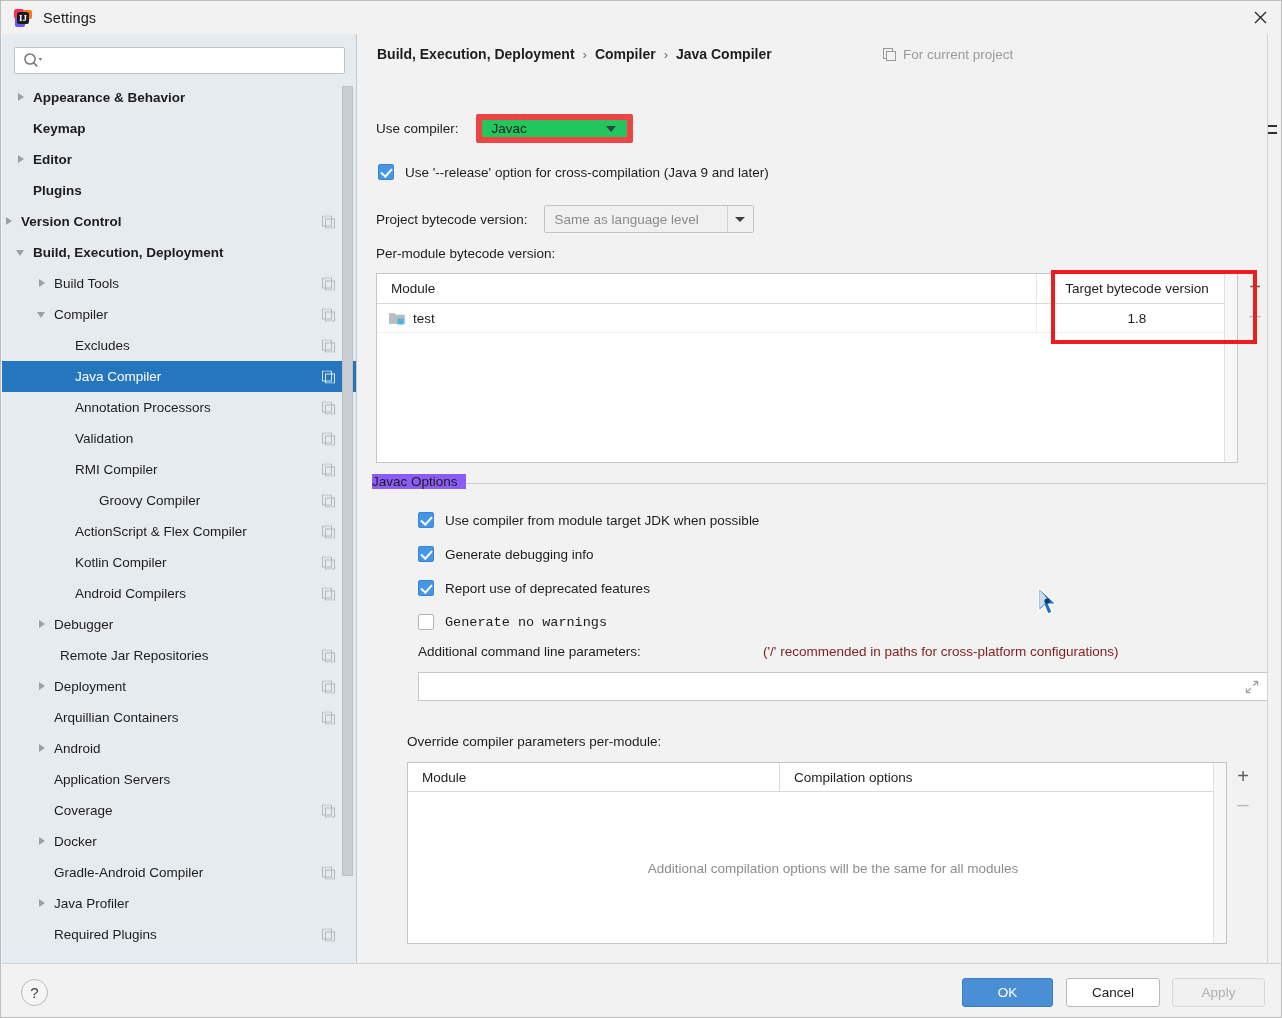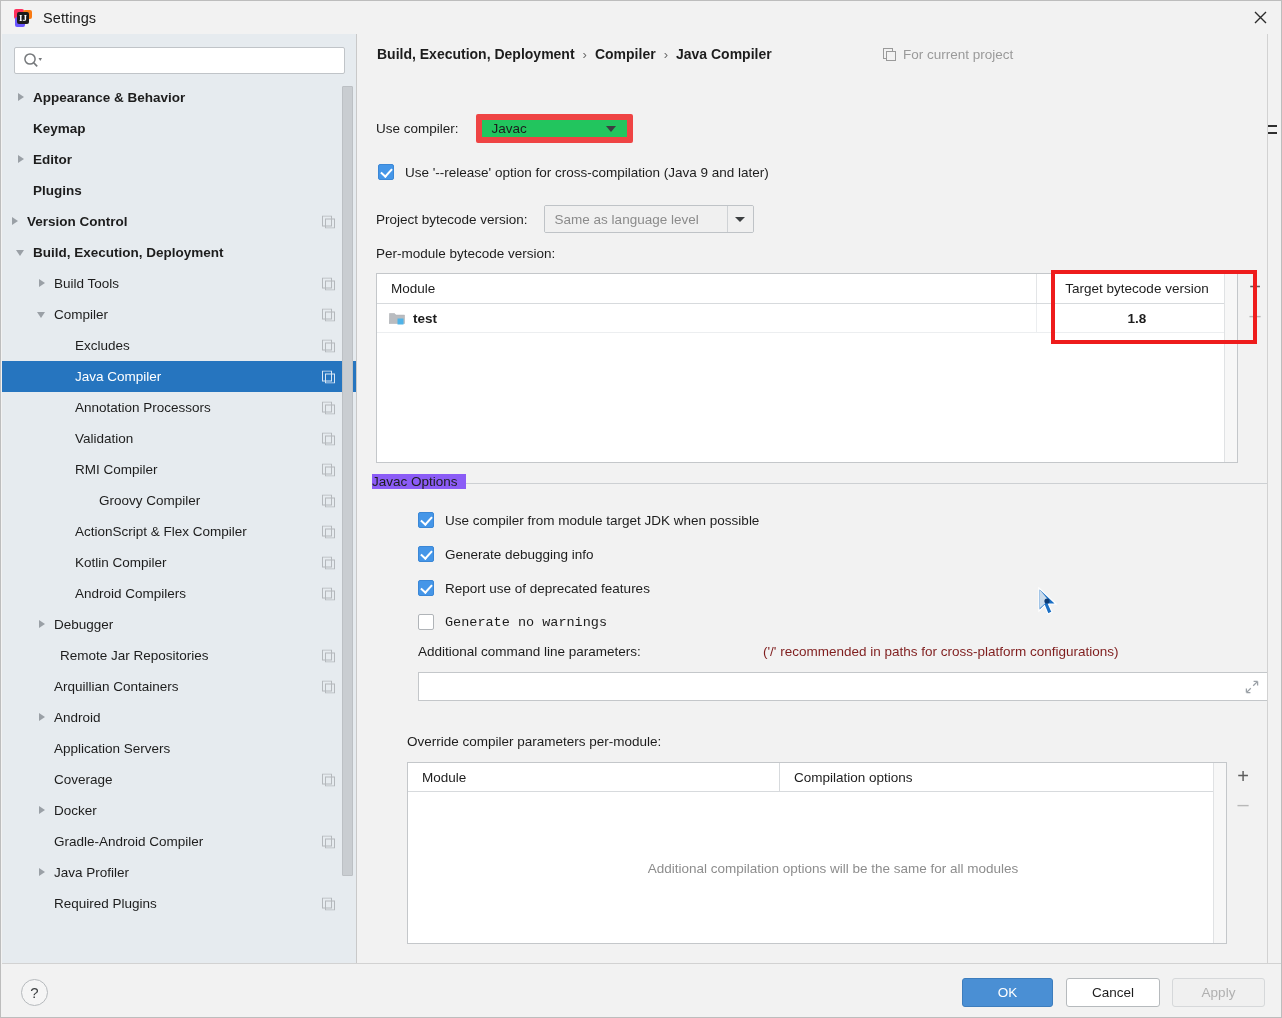--- a/index.html
+++ b/index.html
@@ -264,21 +264,20 @@
   }
   #module-table .mt-head .mh {
     display: flex; align-items: center;
     font-size: 13.5px; color: #1d1d1d;
   }
   #mh-module { flex: 1; padding-left: 14px; border-right: 1px solid #e3e5e7; }
   #mh-target { width: 200px; justify-content: center; }
   #module-table .mt-row {
     display: flex; height: 29px;
     border-bottom: 1px solid #eceef0;
-    font-weight: bold;
   }
   #mr-module {
     flex: 1; display: flex; align-items: center;
     padding-left: 12px; border-right: 1px solid #eceef0;
     font-size: 13.5px;
   }
   .folder-icon { width: 16px; height: 14px; margin-right: 8px; position: relative; flex: none; }
   #mr-target {
     width: 200px; display: flex; align-items: center; justify-content: center;
     font-size: 13.5px;
@@ -483,21 +482,21 @@
           <span class="tr-label">Keymap</span>
         </div>
         <div class="tree-row bold" style="padding-left: 14px;">
           <span class="tr-arrow closed"></span>
           <span class="tr-label">Editor</span>
         </div>
         <div class="tree-row bold" style="padding-left: 14px;">
           <span class="tr-arrow"></span>
           <span class="tr-label">Plugins</span>
         </div>
-        <div class="tree-row bold" style="padding-left: 8px;">
+        <div class="tree-row bold" style="padding-left: 2px;">
           <span class="tr-arrow closed"></span>
           <span class="tr-label">Version Control</span>
           <span class="tr-copy"><svg width="13" height="13" viewBox="0 0 13 13">
               <rect x="0.5" y="0.5" width="9" height="10" fill="none" stroke="#b4b8bc"></rect>
               <rect x="3.5" y="3.5" width="9" height="9" fill="none" stroke="#b4b8bc"></rect>
             </svg></span>
         </div>
         <div class="tree-row bold" style="padding-left: 14px;">
           <span class="tr-arrow open"></span>
           <span class="tr-label">Build, Execution, Deployment</span>
@@ -590,20 +589,28 @@
               <rect x="3.5" y="3.5" width="9" height="9" fill="none" stroke="#b4b8bc"></rect>
             </svg></span>
         </div>
         <div class="tree-row" style="padding-left: 35px;">
           <span class="tr-arrow closed"></span>
           <span class="tr-label">Debugger</span>
         </div>
         <div class="tree-row" style="padding-left: 41px;">
           <span class="tr-arrow"></span>
           <span class="tr-label">Remote Jar Repositories</span>
+          <span class="tr-copy"><svg width="13" height="13" viewBox="0 0 13 13">
+              <rect x="0.5" y="0.5" width="9" height="10" fill="none" stroke="#b4b8bc"></rect>
+              <rect x="3.5" y="3.5" width="9" height="9" fill="none" stroke="#b4b8bc"></rect>
+            </svg></span>
+        </div>
+        <div class="tree-row" style="padding-left: 35px;">
+          <span class="tr-arrow closed"></span>
+          <span class="tr-label">Deployment</span>
           <span class="tr-copy"><svg width="13" height="13" viewBox="0 0 13 13">
               <rect x="0.5" y="0.5" width="9" height="10" fill="none" stroke="#b4b8bc"></rect>
               <rect x="3.5" y="3.5" width="9" height="9" fill="none" stroke="#b4b8bc"></rect>
             </svg></span>
         </div>
         <div class="tree-row" style="padding-left: 35px;">
           <span class="tr-arrow"></span>
           <span class="tr-label">Arquillian Containers</span>
           <span class="tr-copy"><svg width="13" height="13" viewBox="0 0 13 13">
               <rect x="0.5" y="0.5" width="9" height="10" fill="none" stroke="#b4b8bc"></rect>

